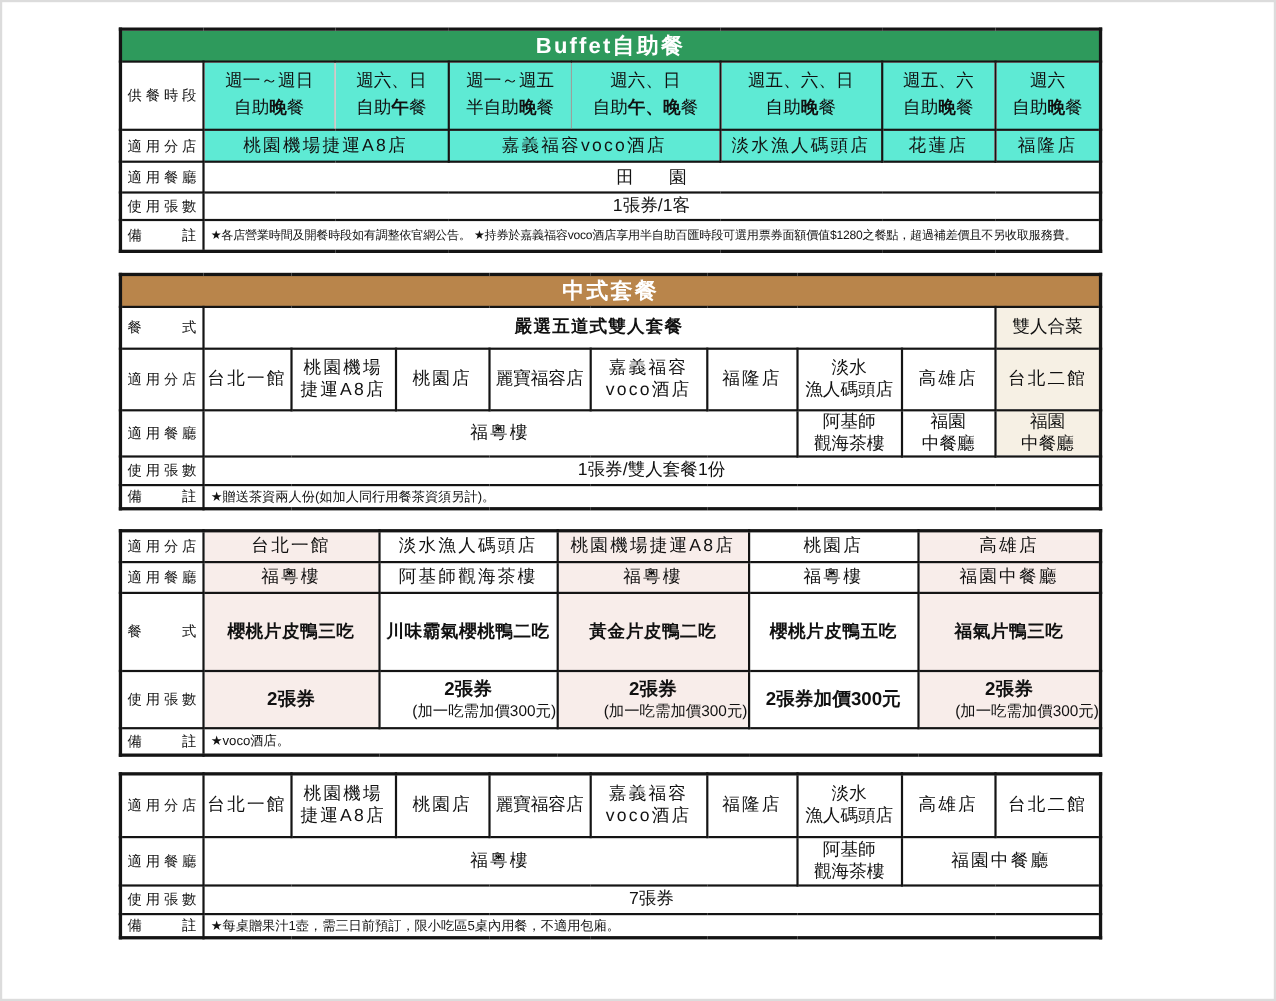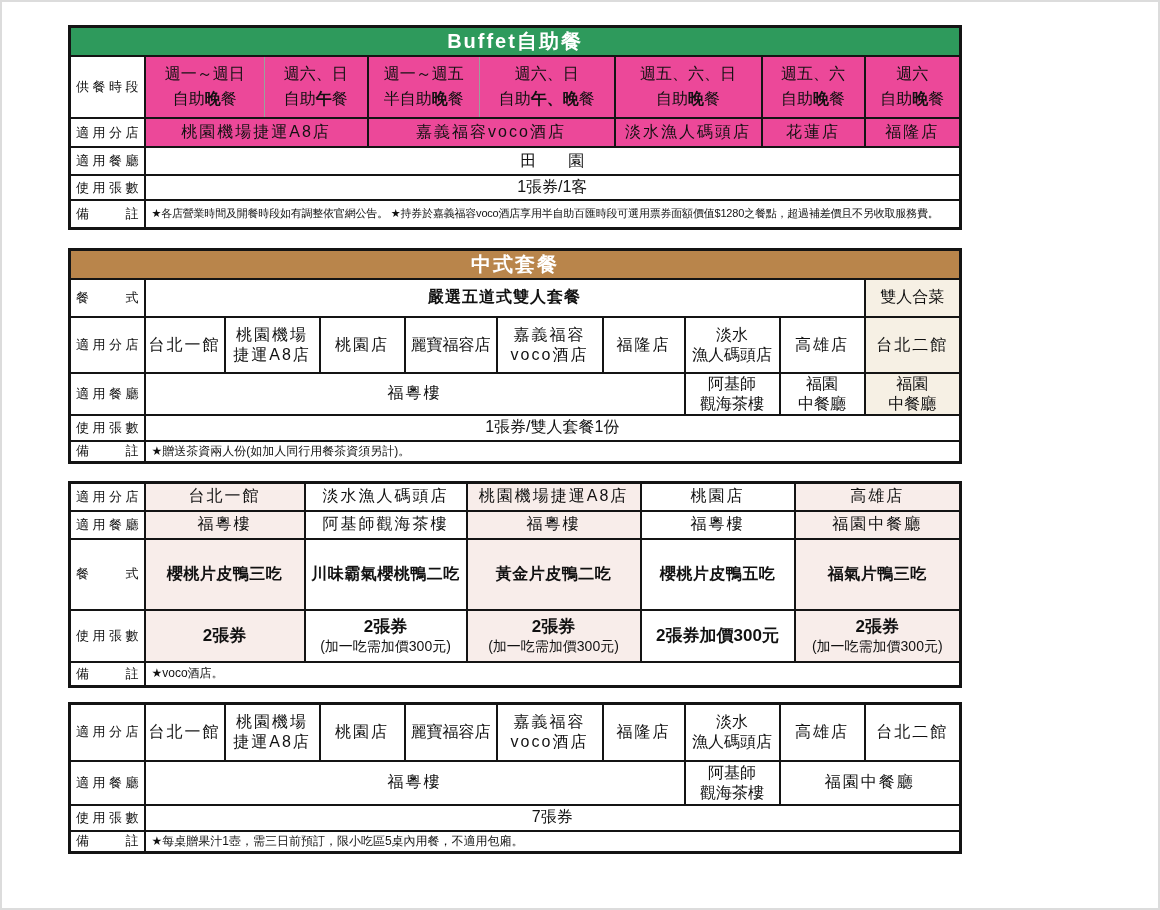--- a/index.html
+++ b/index.html
@@ -1,44 +1,44 @@
 <!DOCTYPE html>
 <html><head>
 <meta charset="utf-8">
 <style>
   html,body{margin:0;padding:0;background:#fff;}
   body{width:1160px;height:910px;font-family:"Liberation Sans","DejaVu Sans",sans-serif;color:#111;}
-  .page{box-sizing:border-box;width:1160px;height:910px;border:2px solid #dcdcdc;padding-left:66px;overflow:hidden;}
+  .page{box-sizing:border-box;width:1160px;height:910px;border:2px solid #dcdcdc;padding-left:106px;overflow:hidden;}
   table.tbl{border-collapse:collapse;table-layout:fixed;width:891px;border:3px solid #141414;}
   table.t1{margin-top:23px;}
   table.t2{margin-top:18px;}
   table.t3{margin-top:17px;}
   table.t4{margin-top:14px;}
   .tbl td{border:2px solid #141414;text-align:center;vertical-align:middle;font-size:16px;padding:0;overflow:hidden;}
   td.hdr{color:#fff;font-weight:700;font-size:20px;letter-spacing:2px;}
   .hdr-green{background:#2E9A5C;}
   .hdr-brown{background:#B9854B;}
   .hdr-red{background:#A32B28;}
   .hdr-orange{background:#E0752D;}
   td.lbl{font-size:13px;padding:0 5px;text-align:justify;text-align-last:justify;}
-  .bg-g{background:#ec4899;}
+  .bg-g{background:#5eead4;}
   .bg-c{background:#F6F0E4;}
   .bg-p{background:#F8EDEA;}
   .thin-r{border-right:1px solid #9aa19c !important;}
   .thin-l{border-left:1px solid #9aa19c !important;}
   .pl{line-height:1.55;font-size:16px;}
   .b{font-weight:700;}
   .ml{white-space:pre-line;line-height:1.25;}
   .ls2{letter-spacing:2px;}
   .val17{font-size:17px;}
   .course-main{font-weight:700;font-size:18px;letter-spacing:1px;border-radius:10px;}
   .course-side{font-weight:400;font-size:17px;}
   .duck-course{font-weight:700;font-size:17px;letter-spacing:0.5px;}
   .tk-main{font-size:17px;font-weight:700;line-height:1.25;}
-  .tk-sub{font-size:14px;line-height:1.2;margin-top:1px;}
+  .tk-sub{font-size:14px;line-height:1.2;margin-top:1px;text-align:right;}
   td.note{font-size:12px;text-align:left;padding:0 6px;}
   td.note-sm{font-size:11px;white-space:nowrap;letter-spacing:-0.2px;}
 </style>
 </head>
 <body>
 
 <div class="page">
 
   <table class="tbl t1">
     <colgroup>

